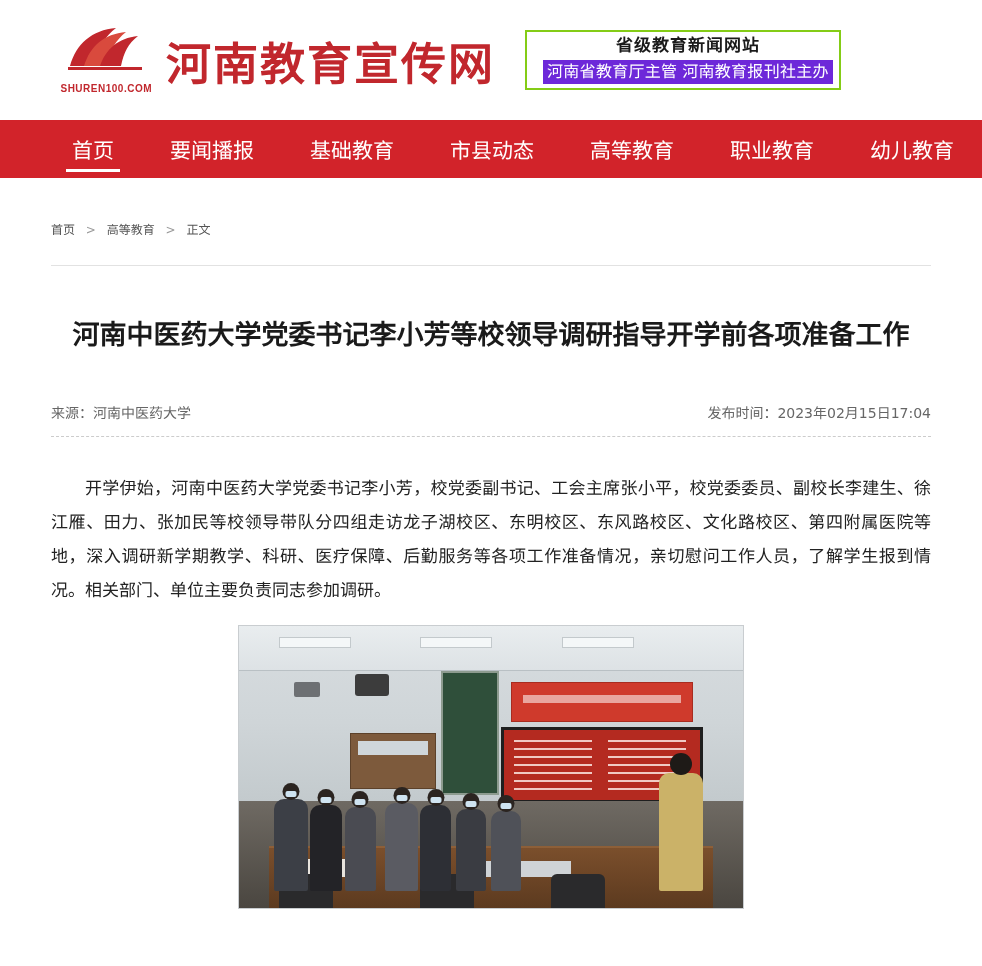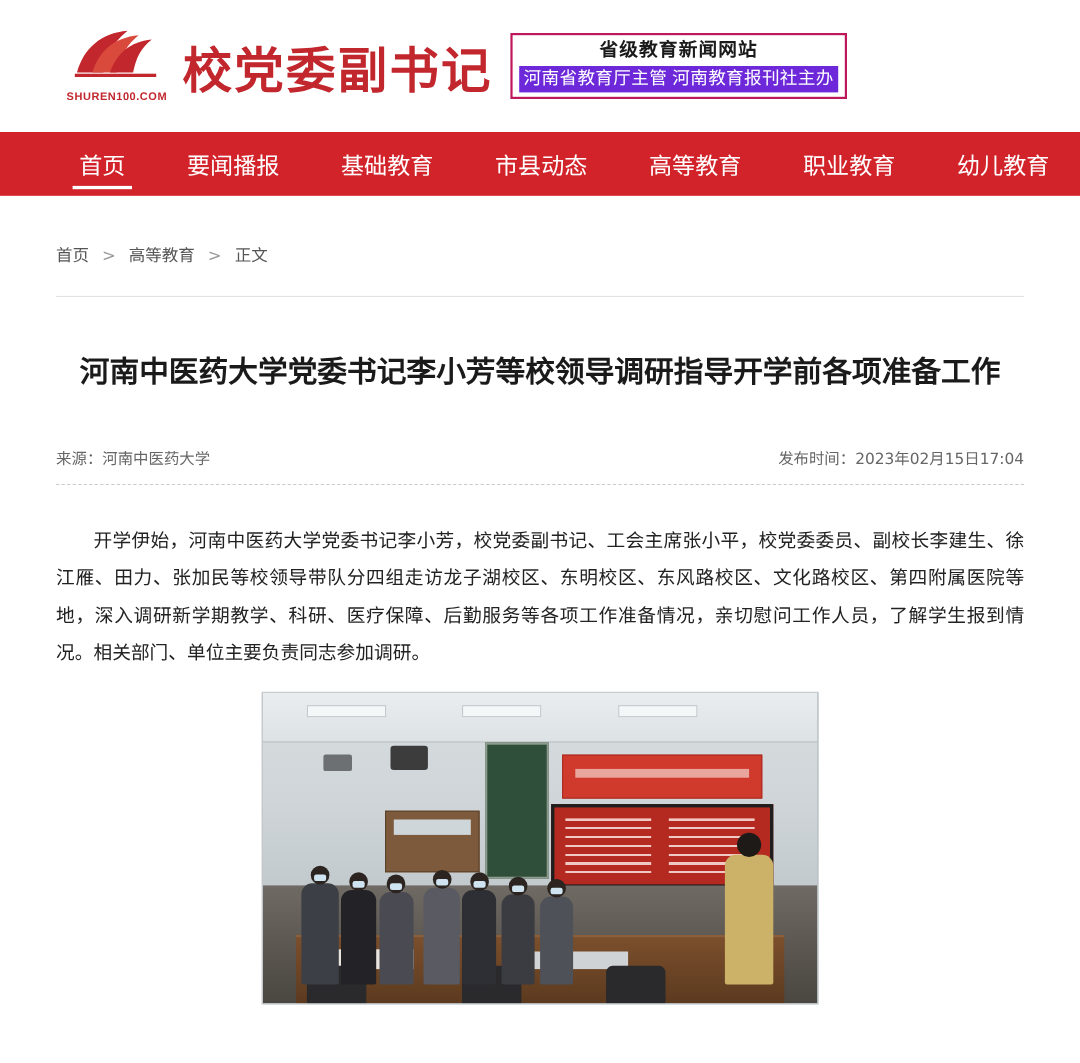--- a/index.html
+++ b/index.html
@@ -55,23 +55,23 @@
   }
   .site-title {
     font-size: 45px;
     font-weight: bold;
     color: #c1272d;
     letter-spacing: 2px;
     font-family: "DejaVu Sans", "Liberation Sans", sans-serif;
     white-space: nowrap;
   }
   .badge-box {
-    margin-left: 16px;
-    border: 2px solid #be185d;
-    padding: 3px 6px 4px 6px;
+    margin-left: 30px;
+    border: 2px solid #84cc16;
+    padding: 3px 6px 4px 16px;
     text-align: center;
     line-height: 1.25;
     flex: none;
   }
   .badge-box .badge-top {
     font-size: 17px;
     font-weight: bold;
     color: #1a1a1a;
     letter-spacing: 1px;
     white-space: nowrap;
@@ -116,21 +116,21 @@
     background: #ffffff;
   }
 
   
   .content-wrap {
     width: 880px;
     margin: 0 auto;
     padding-top: 42px;
   }
   .breadcrumb {
-    font-size: 15px;
+    font-size: 12px;
     color: #555555;
     padding-bottom: 28px;
     border-bottom: 1px solid #e2e2e2;
     font-family: "DejaVu Sans", "Liberation Sans", sans-serif;
   }
   .breadcrumb .crumb-link { color: #555555; text-decoration: none; cursor: pointer; }
   .breadcrumb .sep { margin: 0 7px; color: #999999; }
   .breadcrumb .current { color: #555555; }
 
   .article-title {
@@ -289,21 +289,21 @@
   <div class="logo-block">
     <div class="logo-mark">
       <svg class="swoosh" viewBox="0 0 80 46" xmlns="http://www.w3.org/2000/svg" aria-hidden="true">
         <path d="M4 40 C10 18, 26 4, 50 2 C40 10, 32 20, 28 40 Z" fill="#c1272d"></path>
         <path d="M18 40 C24 20, 38 8, 60 6 C50 14, 44 24, 40 40 Z" fill="#d94a3d"></path>
         <path d="M34 40 C40 23, 52 12, 72 10 C62 18, 58 26, 55 40 Z" fill="#c1272d"></path>
         <rect x="2" y="41" width="74" height="3" fill="#c1272d"></rect>
       </svg>
       <div class="logo-caption">SHUREN100.COM</div>
     </div>
-    <div class="site-title">校党委副书记</div>
+    <div class="site-title">河南教育宣传网</div>
   </div>
   <div class="badge-box">
     <div class="badge-top">省级教育新闻网站</div>
     <div class="badge-bottom">河南省教育厅主管  河南教育报刊社主办</div>
   </div>
 </header>
 
 <nav class="main-nav">
   <div class="nav-item active">首页</div>
   <div class="nav-item">要闻播报</div>

